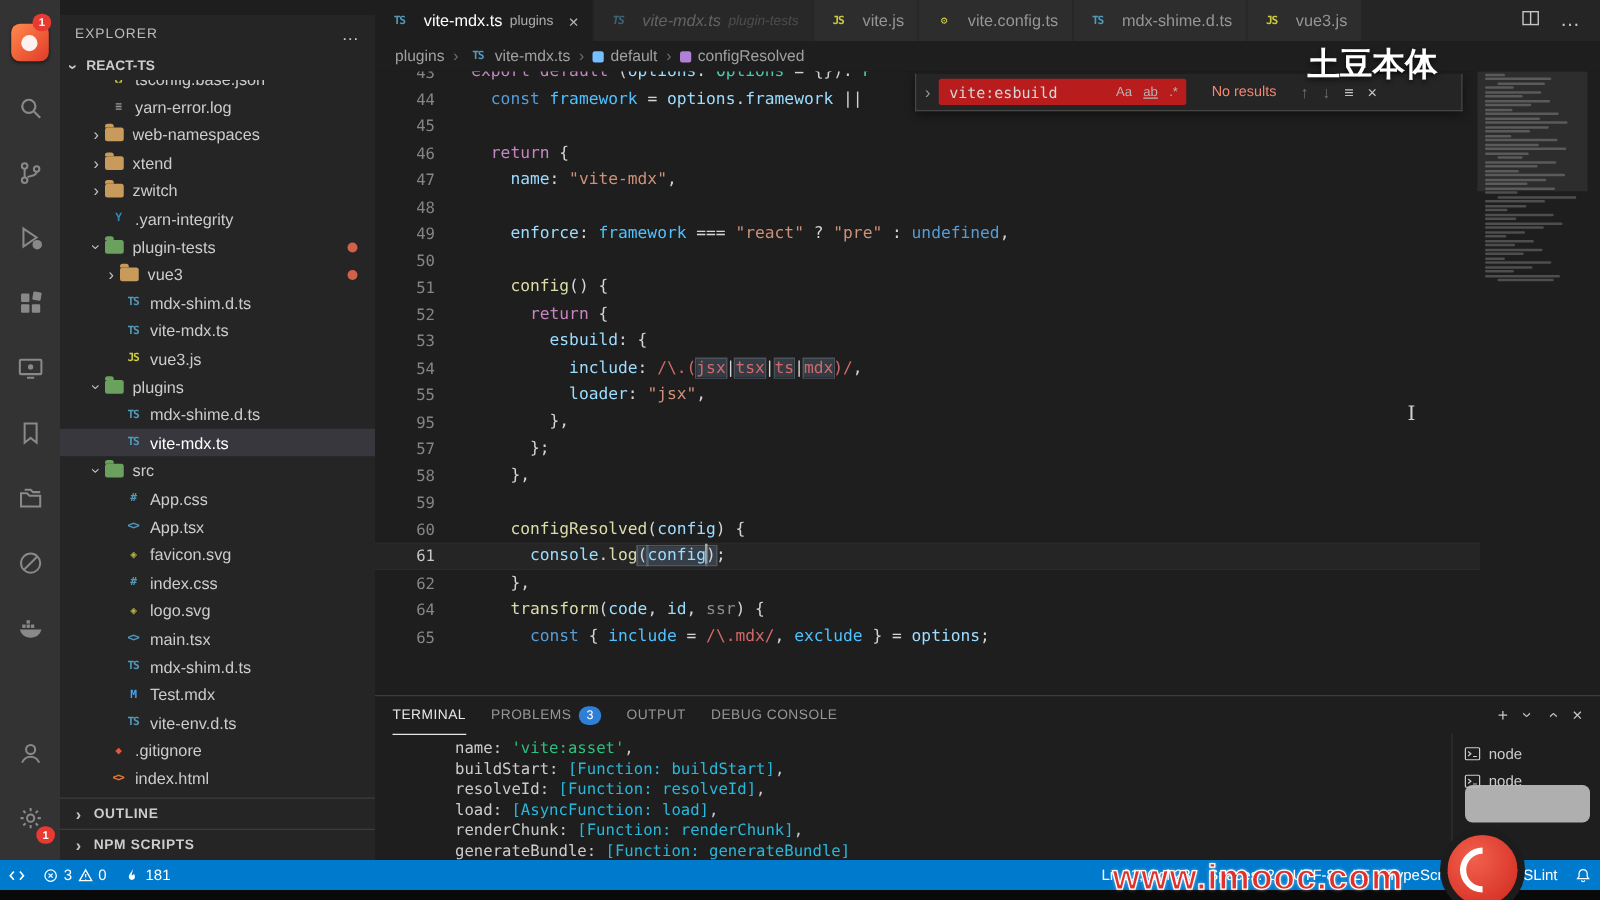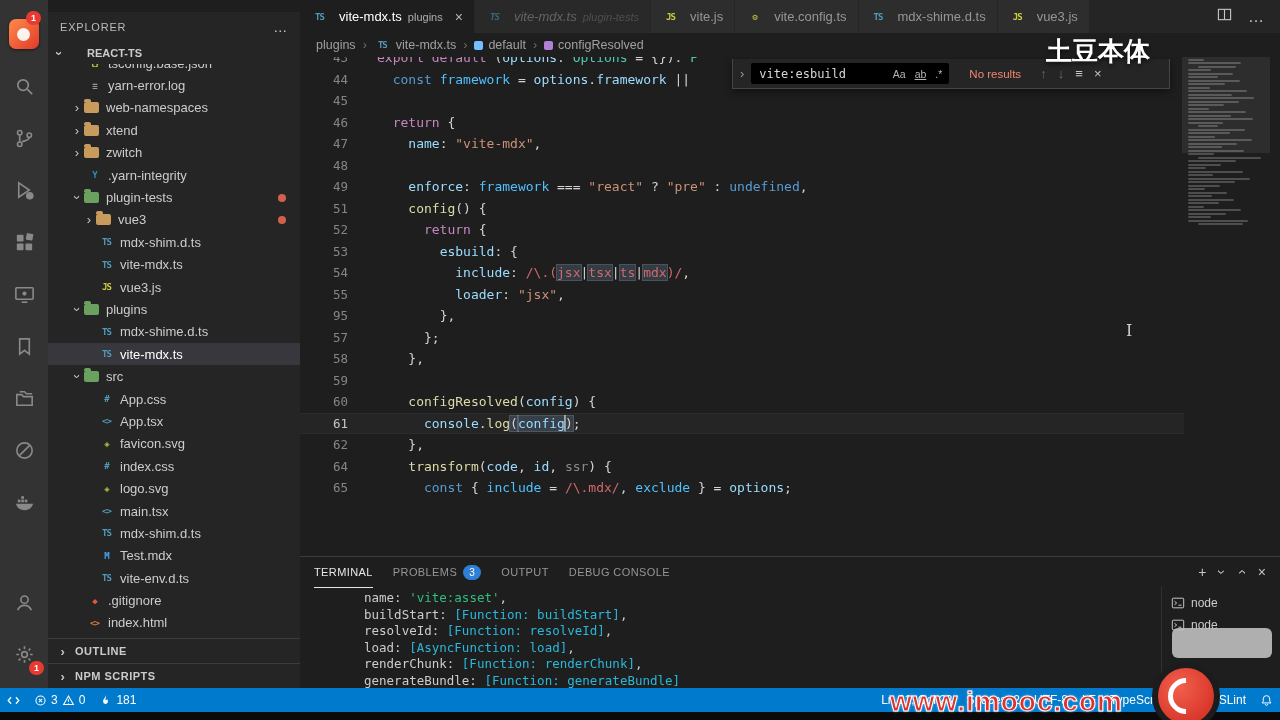--- a/index.html
+++ b/index.html
@@ -15,21 +15,21 @@
   .ab-item{width:48px;height:52px;display:flex;align-items:center;justify-content:center;color:#898989;position:relative;cursor:pointer;}
   .ab-item svg{width:23px;height:23px;}
   .applogo{width:30px;height:30px;border-radius:7px;background:linear-gradient(135deg,#ff8a4d,#e03a28);position:relative;box-shadow:0 1px 3px rgba(0,0,0,.5);}
   .applogo-eye{position:absolute;left:8px;top:9px;width:13px;height:13px;border-radius:50%;background:#fff;opacity:.92;}
   .ab-badge{position:absolute;top:3px;right:7px;min-width:9px;height:14px;line-height:14px;padding:0 3px;border-radius:8px;background:#e83a30;color:#fff;font-size:9px;font-weight:bold;text-align:center;}
 
   
   #sidebar{position:absolute;left:48px;top:12px;width:252px;bottom:32px;background:#252526;color:#cccccc;overflow:hidden;}
   #sb-head{height:30px;display:flex;align-items:center;padding:0 12px;font-size:11px;letter-spacing:.8px;color:#bbbbbb;}
   #sb-more{margin-left:auto;color:#cccccc;font-size:14px;cursor:pointer;}
-  #sb-section{height:22px;display:flex;align-items:center;font-size:11px;font-weight:bold;color:#cccccc;padding-left:4px;gap:21px;}
+  #sb-section{height:22px;display:flex;align-items:center;font-size:11px;font-weight:bold;color:#cccccc;padding-left:4px;gap:3px;}
   #tree{position:absolute;top:52px;left:0;right:0;bottom:48px;overflow:hidden;}
   #tree-inner{margin-top:-12px;}
   .row{height:22.4px;display:flex;align-items:center;font-size:13px;color:#cccccc;position:relative;cursor:pointer;white-space:nowrap;}
   .row.selected{background:#37373d;color:#ffffff;}
   .chev{width:14px;flex:none;text-align:center;color:#c5c5c5;font-size:13px;}
   .chev.open{transform:rotate(90deg);}
   .folder{width:15px;height:11px;border-radius:2px;background:#c89a5b;position:relative;margin-right:7px;flex:none;}
   .folder::before{content:"";position:absolute;top:-3px;left:0;width:7px;height:3px;border-radius:2px 2px 0 0;background:inherit;}
   .folder.open{background:#6aa15f;}
   .fi{width:17px;margin-right:5px;flex:none;font-size:9px;font-weight:bold;text-align:center;font-family:"DejaVu Sans Mono",monospace;letter-spacing:-1px;}
@@ -72,21 +72,21 @@
   .caret{display:inline-block;width:2px;height:16px;background:#aeafad;margin:0 -1px;vertical-align:-3px;}
   #minimap{position:absolute;right:10px;top:0;width:86px;bottom:0;}
   .mslider{position:absolute;left:-2px;right:-2px;top:0;height:96px;background:rgba(255,255,255,.07);}
   .mbar{height:2px;margin:1.5px 0 0 4px;background:rgba(205,205,205,.28);border-radius:1px;}
   #ruler{position:absolute;right:0;top:0;width:10px;bottom:0;background:#1e1e1e;}
   #mousecur{position:absolute;left:826px;top:264px;color:#cfcfcf;font-size:16px;font-family:"DejaVu Serif",serif;z-index:8;}
 
   
   #find{position:absolute;top:2px;right:110px;width:422px;height:29px;background:#252526;border:1px solid #454545;border-top:none;box-shadow:0 3px 8px rgba(0,0,0,.45);display:flex;align-items:center;gap:7px;padding:0 7px;z-index:20;}
   .fw-caret{color:#9a9a9a;font-size:13px;}
-  .fw-input{flex:0 0 186px;height:21px;background:#000000;display:flex;align-items:center;padding:0 4px 0 8px;font-size:12px;color:#d7d7d7;font-family:"DejaVu Sans Mono",monospace;border-radius:2px;}
+  .fw-input{flex:0 0 186px;height:21px;background:#b91c1c;display:flex;align-items:center;padding:0 4px 0 8px;font-size:12px;color:#d7d7d7;font-family:"DejaVu Sans Mono",monospace;border-radius:2px;}
   .fw-toggles{margin-left:auto;display:flex;}
   .fw-toggles span{margin-left:3px;color:#b5b5b5;font-size:10.5px;padding:1px 3px;border-radius:3px;font-family:"Liberation Sans",sans-serif;}
   .fw-toggles span:nth-child(2){text-decoration:underline;}
   .fw-results{font-size:11.5px;color:#f48771;min-width:62px;margin-left:13px;}
   .fw-btn{color:#c5c5c5;font-size:13px;padding:1px 2px;opacity:.45;cursor:pointer;}
   .fw-btn.en{opacity:1;}
 
   
   #panel{position:absolute;left:300px;top:556px;right:0;height:132px;background:#1e1e1e;border-top:1px solid #3c3c3c;}
   #panel-head{height:30px;display:flex;align-items:center;padding:0 14px;}
@@ -434,20 +434,21 @@
 
   <div id="editor">
     <div id="code">
         <div class="cl"><span class="ln">43</span><span class="lc"><span class="tok k">export </span><span class="tok k">default </span><span class="tok p">(</span><span class="tok v">options</span><span class="tok p">: </span><span class="tok ty">Options</span><span class="tok p"> = {}): </span><span class="tok ty">P</span></span></div>
         <div class="cl"><span class="ln">44</span><span class="lc"><span class="tok p">  </span><span class="tok s">const </span><span class="tok cv">framework</span><span class="tok p"> = </span><span class="tok v">options</span><span class="tok p">.</span><span class="tok v">framework</span><span class="tok p"> || </span></span></div>
         <div class="cl"><span class="ln">45</span><span class="lc"></span></div>
         <div class="cl"><span class="ln">46</span><span class="lc"><span class="tok p">  </span><span class="tok k">return</span><span class="tok p"> {</span></span></div>
         <div class="cl"><span class="ln">47</span><span class="lc"><span class="tok p">    </span><span class="tok v">name</span><span class="tok p">: </span><span class="tok st">"vite-mdx"</span><span class="tok p">,</span></span></div>
         <div class="cl"><span class="ln">48</span><span class="lc"></span></div>
         <div class="cl"><span class="ln">49</span><span class="lc"><span class="tok p">    </span><span class="tok v">enforce</span><span class="tok p">: </span><span class="tok cv">framework</span><span class="tok p"> === </span><span class="tok st">"react"</span><span class="tok p"> ? </span><span class="tok st">"pre"</span><span class="tok p"> : </span><span class="tok s">undefined</span><span class="tok p">,</span></span></div>
+        <div class="cl"><span class="ln">50</span><span class="lc"></span></div>
         <div class="cl"><span class="ln">51</span><span class="lc"><span class="tok p">    </span><span class="tok f">config</span><span class="tok p">() {</span></span></div>
         <div class="cl"><span class="ln">52</span><span class="lc"><span class="tok p">      </span><span class="tok k">return</span><span class="tok p"> {</span></span></div>
         <div class="cl"><span class="ln">53</span><span class="lc"><span class="tok p">        </span><span class="tok v">esbuild</span><span class="tok p">: {</span></span></div>
         <div class="cl"><span class="ln">54</span><span class="lc"><span class="tok p">          </span><span class="tok v">include</span><span class="tok p">: </span><span class="tok r">/\.(</span><span class="tok r hl">jsx</span><span class="tok p">|</span><span class="tok r hl">tsx</span><span class="tok p">|</span><span class="tok r hl">ts</span><span class="tok p">|</span><span class="tok r hl">mdx</span><span class="tok r">)/</span><span class="tok p">,</span></span></div>
         <div class="cl"><span class="ln">55</span><span class="lc"><span class="tok p">          </span><span class="tok v">loader</span><span class="tok p">: </span><span class="tok st">"jsx"</span><span class="tok p">,</span></span></div>
         <div class="cl"><span class="ln">95</span><span class="lc"><span class="tok p">        </span><span class="tok p">},</span></span></div>
         <div class="cl"><span class="ln">57</span><span class="lc"><span class="tok p">      </span><span class="tok p">};</span></span></div>
         <div class="cl"><span class="ln">58</span><span class="lc"><span class="tok p">    </span><span class="tok p">},</span></span></div>
         <div class="cl"><span class="ln">59</span><span class="lc"></span></div>
         <div class="cl"><span class="ln">60</span><span class="lc"><span class="tok p">    </span><span class="tok f">configResolved</span><span class="tok p">(</span><span class="tok v">config</span><span class="tok p">) {</span></span></div>

